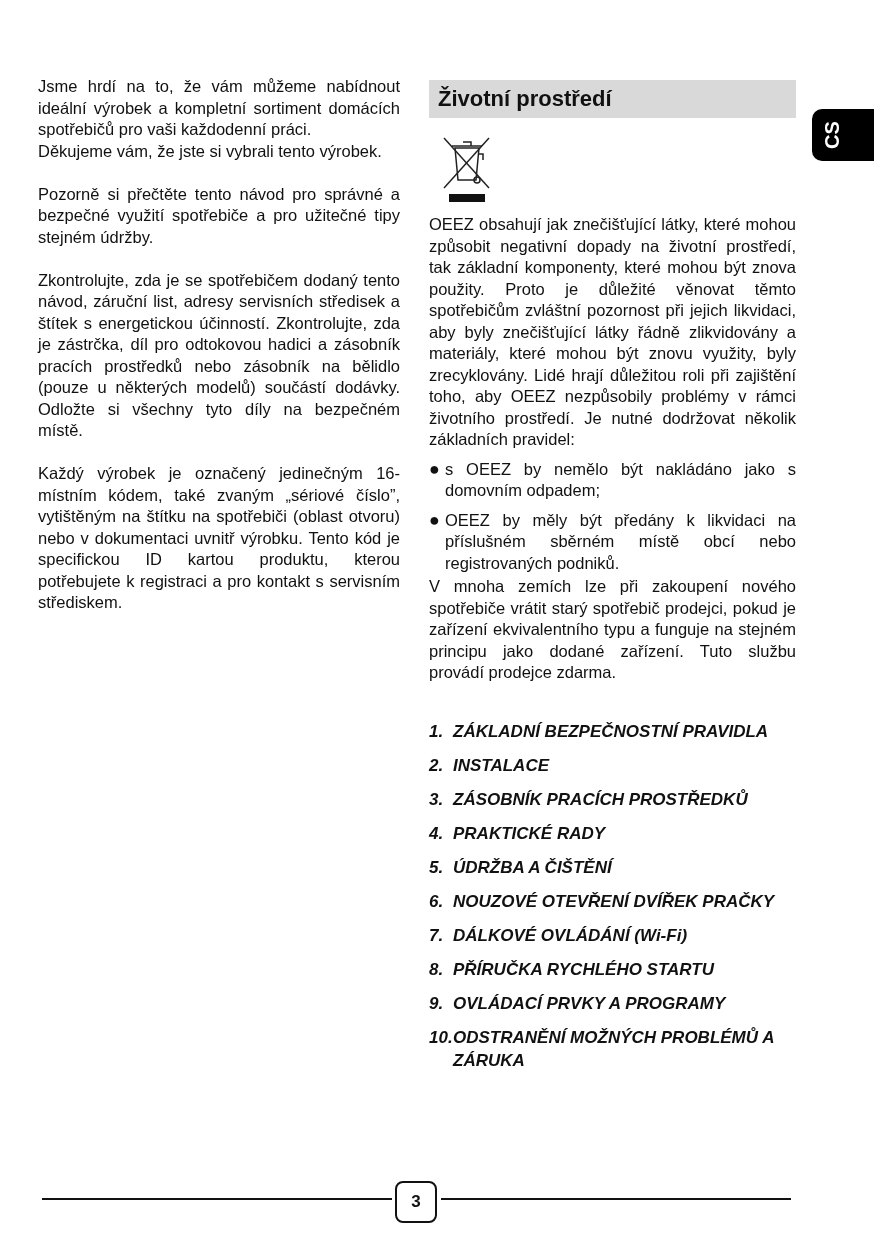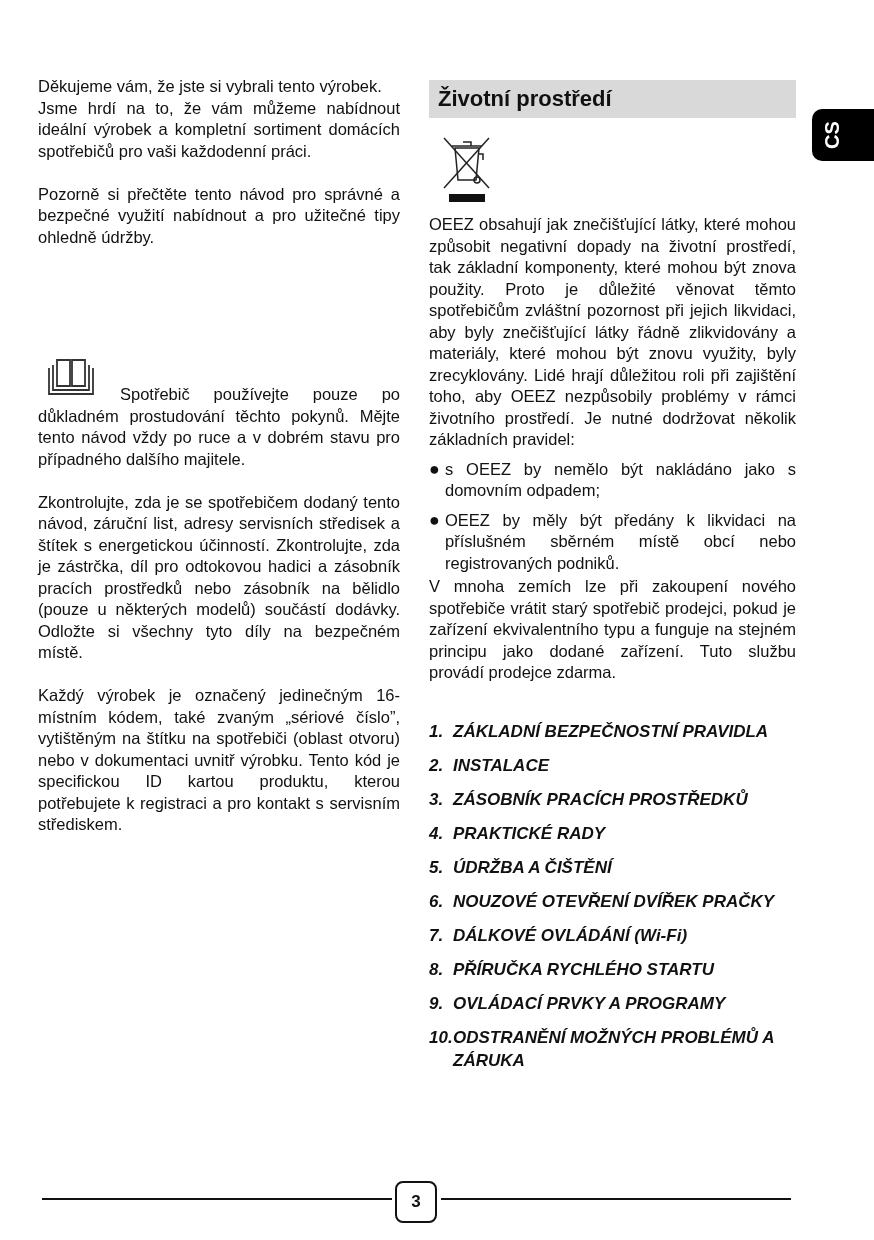--- a/index.html
+++ b/index.html
@@ -46,36 +46,25 @@
   }
 </style>
 </head>
 <body>
 
 <div class="cs-tab">
   <span>CS</span>
 </div>
 
 <div class="col left">
+  <p class="p">Jsme hrdí na to, že vám můžeme nabídnout ideální výrobek a kompletní sortiment domácích spotřebičů pro vaši každodenní práci.</p>
   <p class="p">Děkujeme vám, že jste si vybrali tento výrobek.</p>
-  <p class="p">Jsme hrdí na to, že vám můžeme nabídnout ideální výrobek a kompletní sortiment domácích spotřebičů pro vaši každodenní práci.</p>
   <div class="gap"></div>
-  <p class="p">Pozorně si přečtěte tento návod pro správné a bezpečné využití nabídnout a pro užitečné tipy ohledně údržby.</p>
+  <p class="p">Pozorně si přečtěte tento návod pro správné a bezpečné využití spotřebiče a pro užitečné tipy stejném údržby.</p>
 
-  <div class="book-wrap">
-    <svg class="book-icon" viewBox="0 0 50 40">
-      <g fill="none" stroke="#333" stroke-width="1.8">
-        <path d="M11 4 L24 4 L24 30 L11 30 Z"></path>
-        <path d="M26 4 L39 4 L39 30 L26 30 Z"></path>
-        <path d="M7 9 L7 34 L43 34 L43 9"></path>
-        <path d="M3 12 L3 38 L47 38 L47 12"></path>
-      </g>
-    </svg>
-    <p class="p indent-first">Spotřebič používejte pouze po důkladném prostudování těchto pokynů. Mějte tento návod vždy po ruce a v dobrém stavu pro případného dalšího majitele.</p>
-  </div>
 
   <div class="gap"></div>
   <p class="p">Zkontrolujte, zda je se spotřebičem dodaný tento návod, záruční list, adresy servisních středisek a štítek s energetickou účinností. Zkontrolujte, zda je zástrčka, díl pro odtokovou hadici a zásobník pracích prostředků nebo zásobník na bělidlo (pouze u některých modelů) součástí dodávky. Odložte si všechny tyto díly na bezpečném místě.</p>
   <div class="gap"></div>
   <p class="p">Každý výrobek je označený jedinečným 16-místním kódem, také zvaným „sériové číslo”, vytištěným na štítku na spotřebiči (oblast otvoru) nebo v dokumentaci uvnitř výrobku. Tento kód je specifickou ID kartou produktu, kterou potřebujete k registraci a pro kontakt s servisním střediskem.</p>
 </div>
 
 <div class="col right">
   <div class="section-head">Životní prostředí</div>
 

